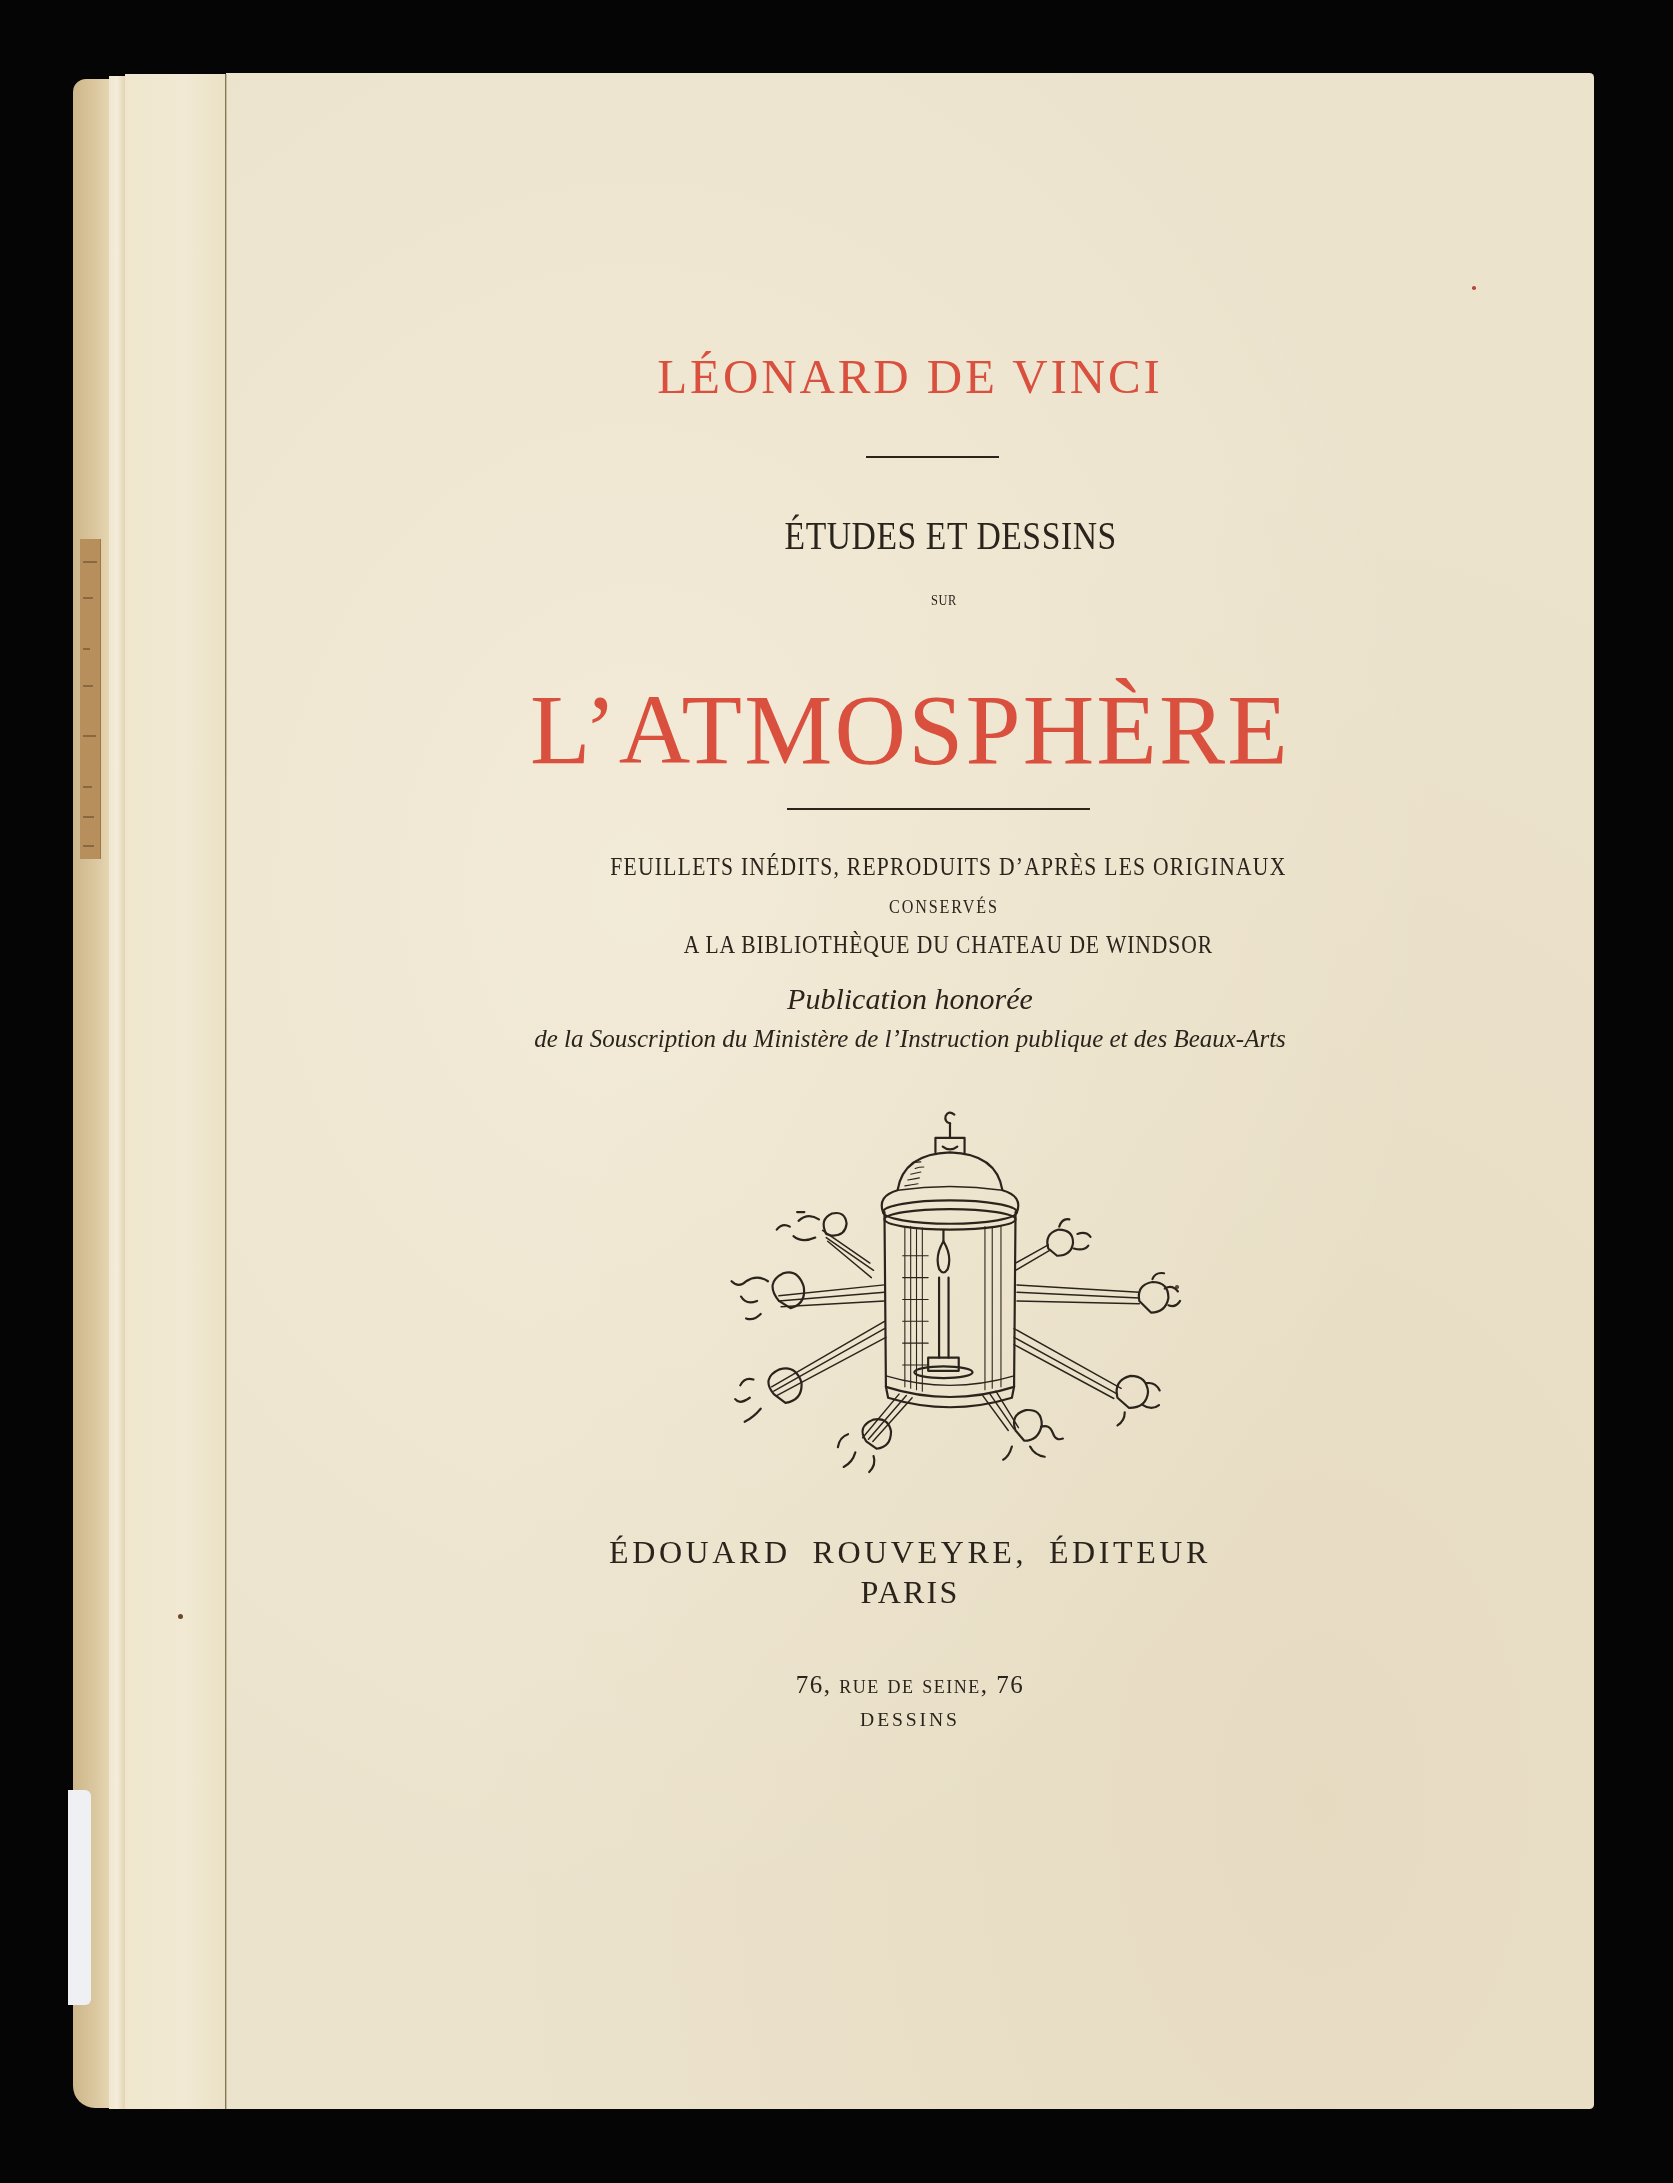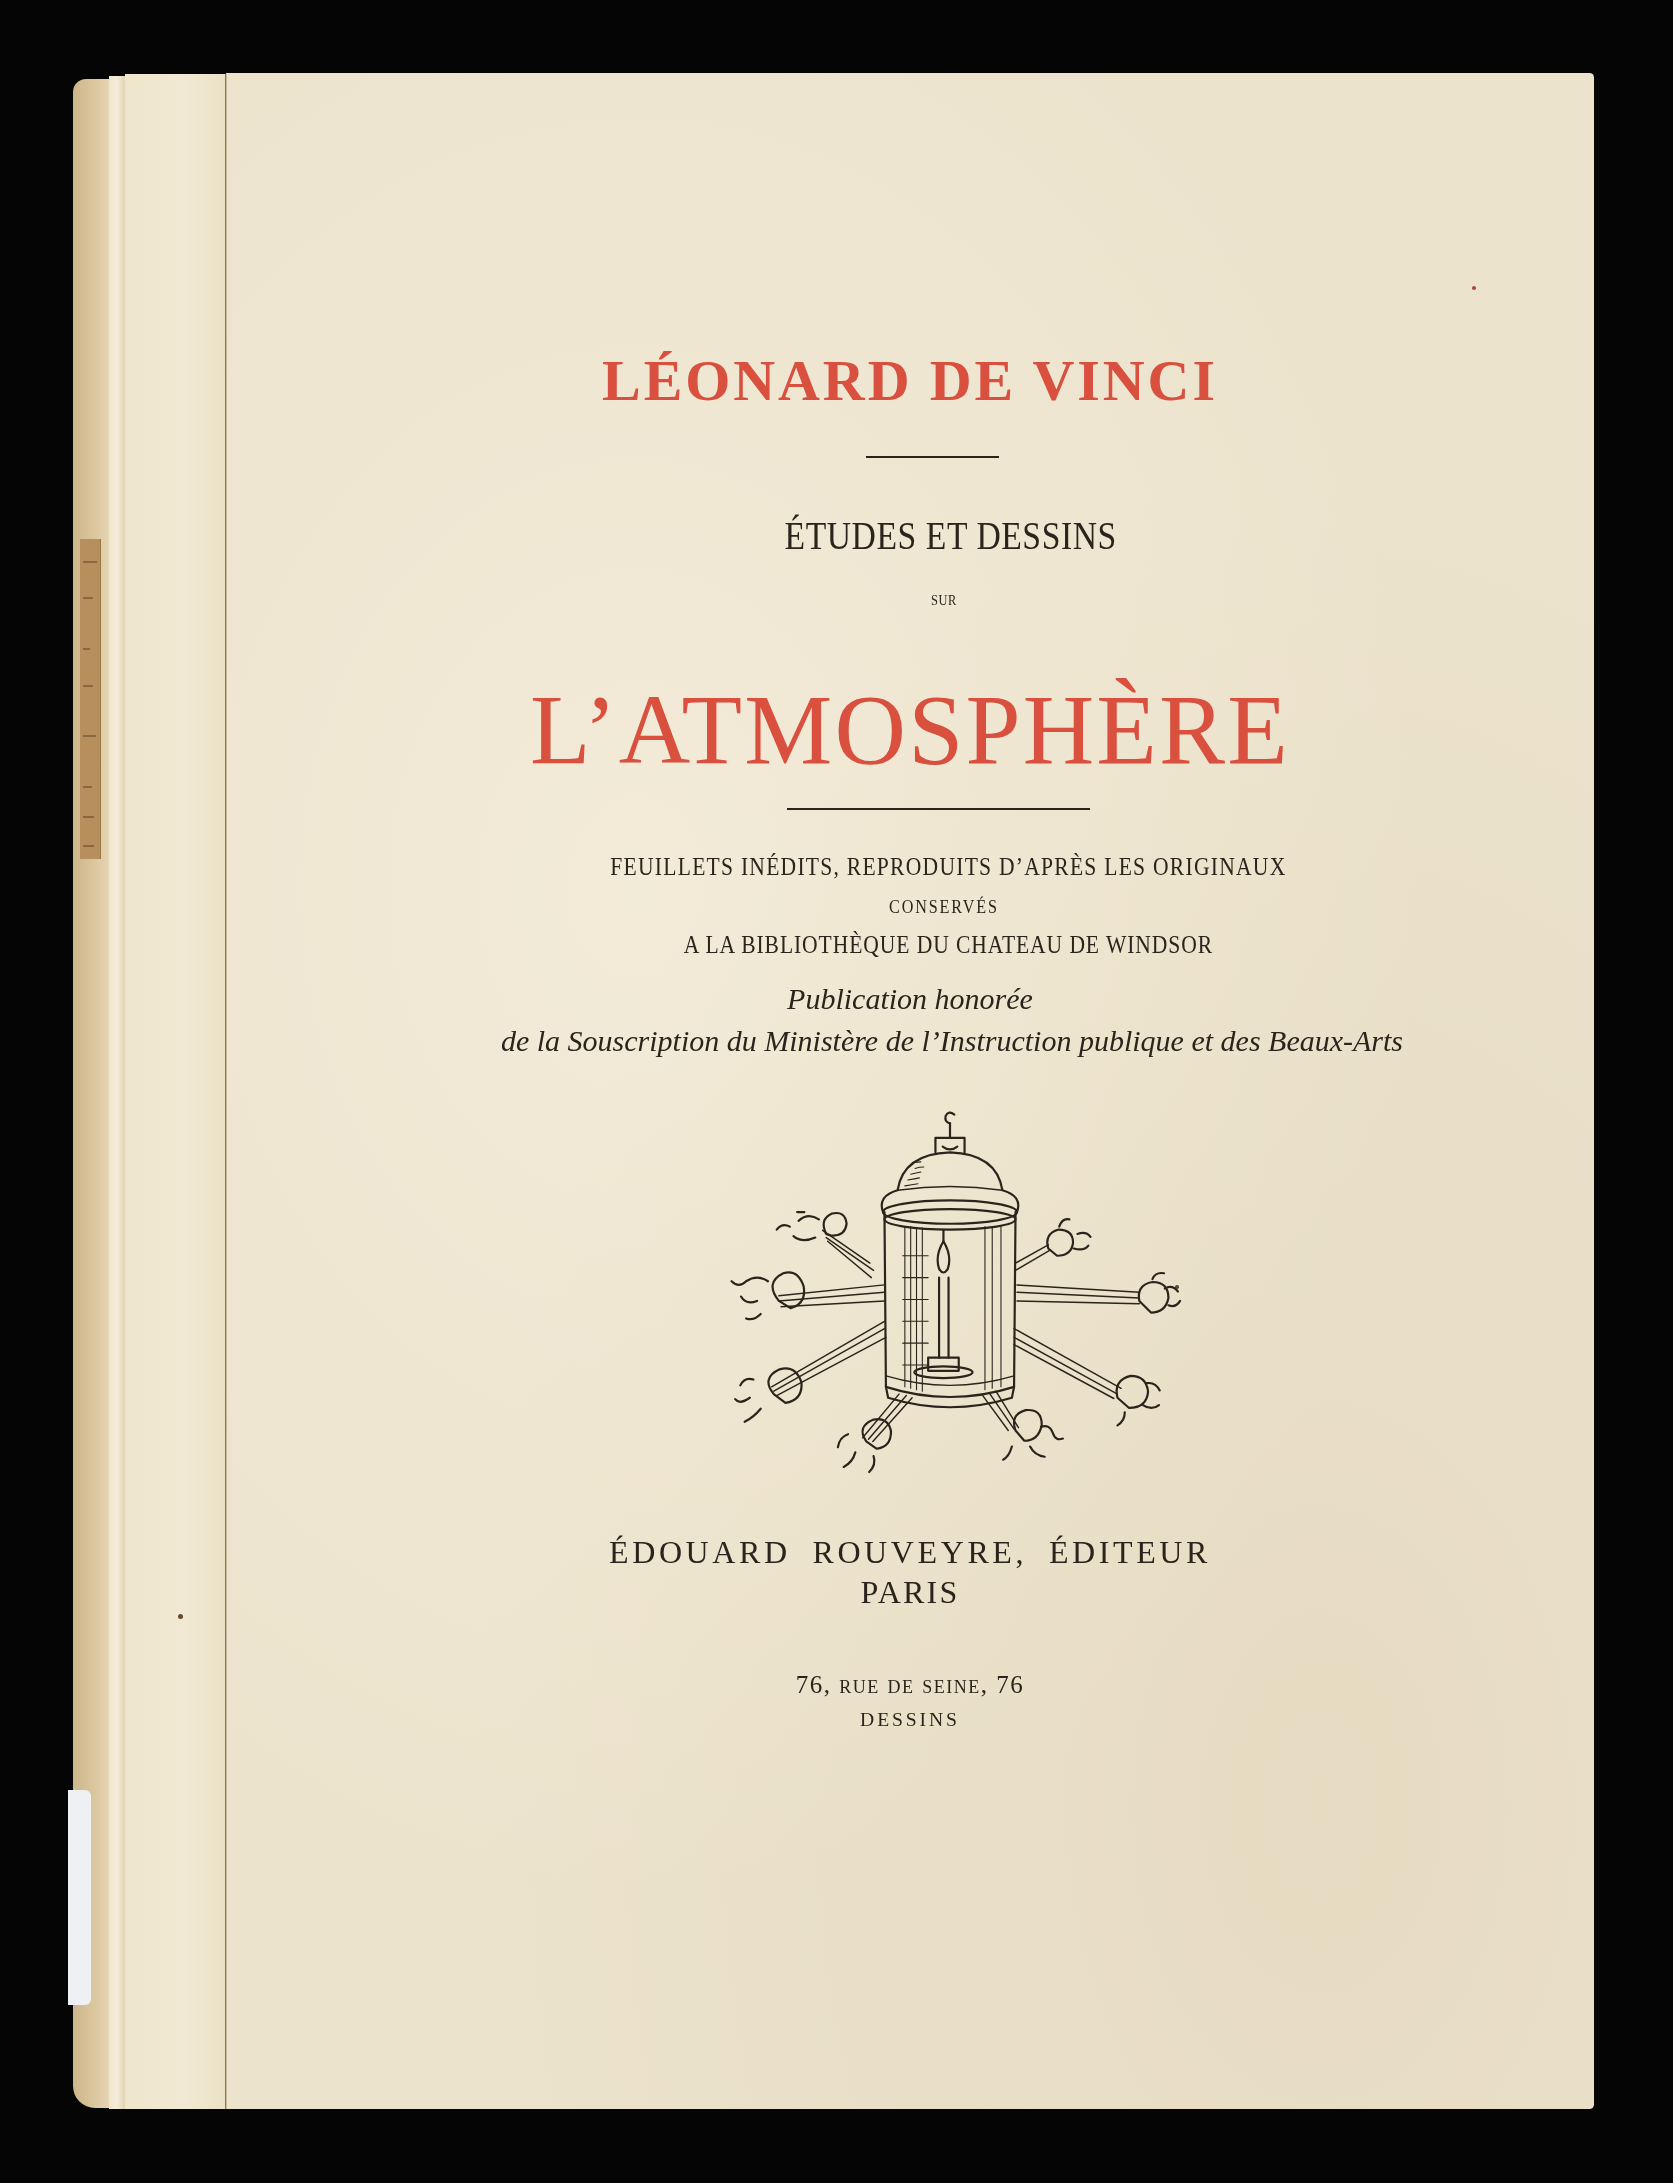--- a/index.html
+++ b/index.html
@@ -35,29 +35,29 @@
     position: absolute; left: 226px; top: 73px; width: 1368px; height: 2036px;
     background:
       radial-gradient(ellipse at 30% 40%, rgba(255,250,235,.35), rgba(0,0,0,0) 60%),
       radial-gradient(ellipse at 80% 85%, rgba(214,196,160,.25), rgba(0,0,0,0) 55%),
       #ece3cd;
     border-radius: 0 4.4px 4.4px 0;
   }
   .speck { position: absolute; border-radius: 50%; }
   .text { position: absolute; left: 226px; width: 1368px; text-align: center; white-space: nowrap; color: #2b241c; line-height: 1; }
   .red { color: #d9503f; }
-  .t-author { top: 352px; font-size: 58px; letter-spacing: 2.9px; font-weight: 700; }
+  .t-author { top: 352px; font-size: 49px; letter-spacing: 2.9px; font-weight: 400; }
   .t-etudes { top: 515px; font-size: 41px; letter-spacing: 0.7px; transform: scaleX(0.82); transform-origin: 910px 0; font-weight: 400; }
   .t-sur { top: 593px; font-size: 14.6px; letter-spacing: 0.7px; transform: scaleX(0.85); transform-origin: 910px 0; }
   .t-title { top: 680px; font-size: 99px; letter-spacing: 2.2px; font-weight: 400; }
   .t-feuillets { top: 854px; font-size: 26px; letter-spacing: 1.5px; transform: scaleX(0.83); transform-origin: 910px 0; }
   .t-conserves { top: 897px; font-size: 19px; letter-spacing: 2.2px; transform: scaleX(0.85); transform-origin: 910px 0; }
   .t-biblio { top: 932px; font-size: 26px; letter-spacing: 1.1px; transform: scaleX(0.83); transform-origin: 910px 0; }
   .t-pub { top: 984px; font-size: 30px; font-style: italic; }
-  .t-sousc { top: 1026px; font-size: 30px; font-style: italic; padding-left: 42px; }
+  .t-sousc { top: 1026px; font-size: 25px; font-style: italic; }
   .t-paris { top: 1576px; font-size: 32px; letter-spacing: 2.2px; }
   .t-editeur { top: 1536px; font-size: 32px; letter-spacing: 3.6px; word-spacing: 10.2px; }
   .t-adresse { top: 1672px; font-size: 25px; letter-spacing: 1.5px; font-variant: small-caps; text-align: center; }
   .t-date { top: 1710px; font-size: 19.6px; letter-spacing: 2.9px; }
   .rule { position: absolute; height: 2.2px; background: #2b241c; }
   .rule-1 { left: 866px; top: 456px; width: 133px; height: 1.5px; }
   .rule-2 { left: 787px; top: 808px; width: 303px; }
   .illustration { position: absolute; left: 717px; top: 1110px; width: 466px; height: 368px; }
 </style>
 </head>

